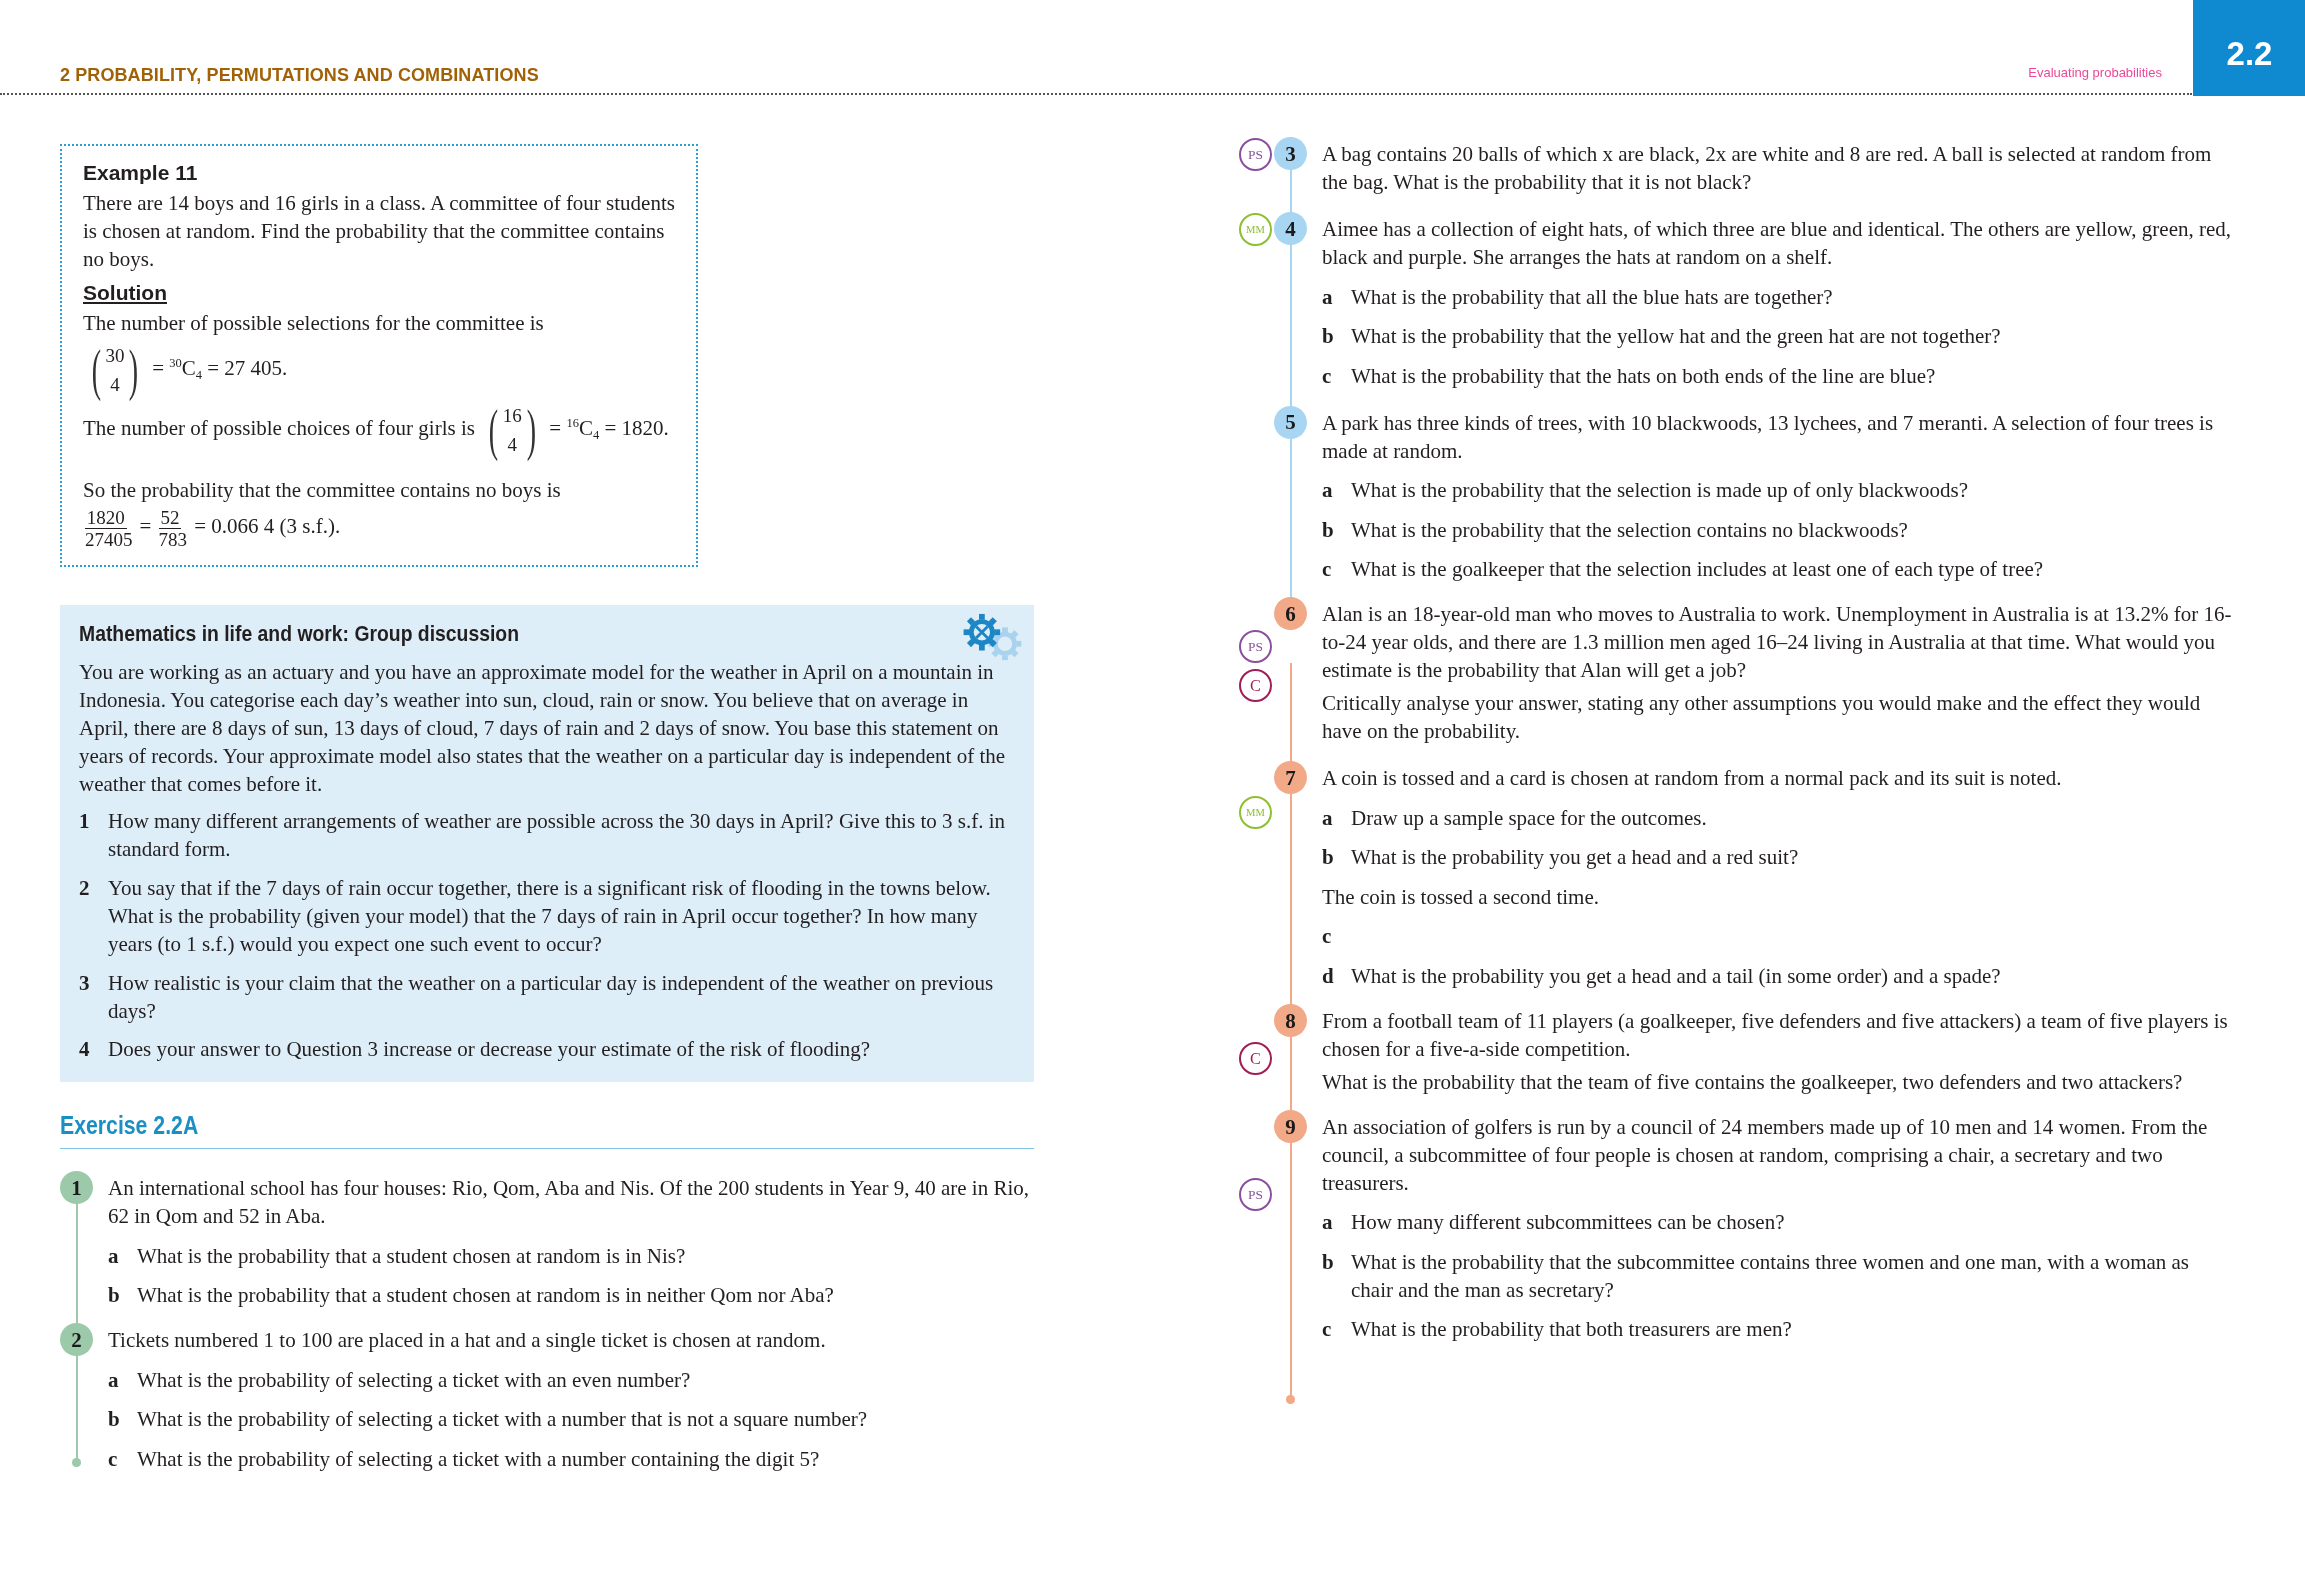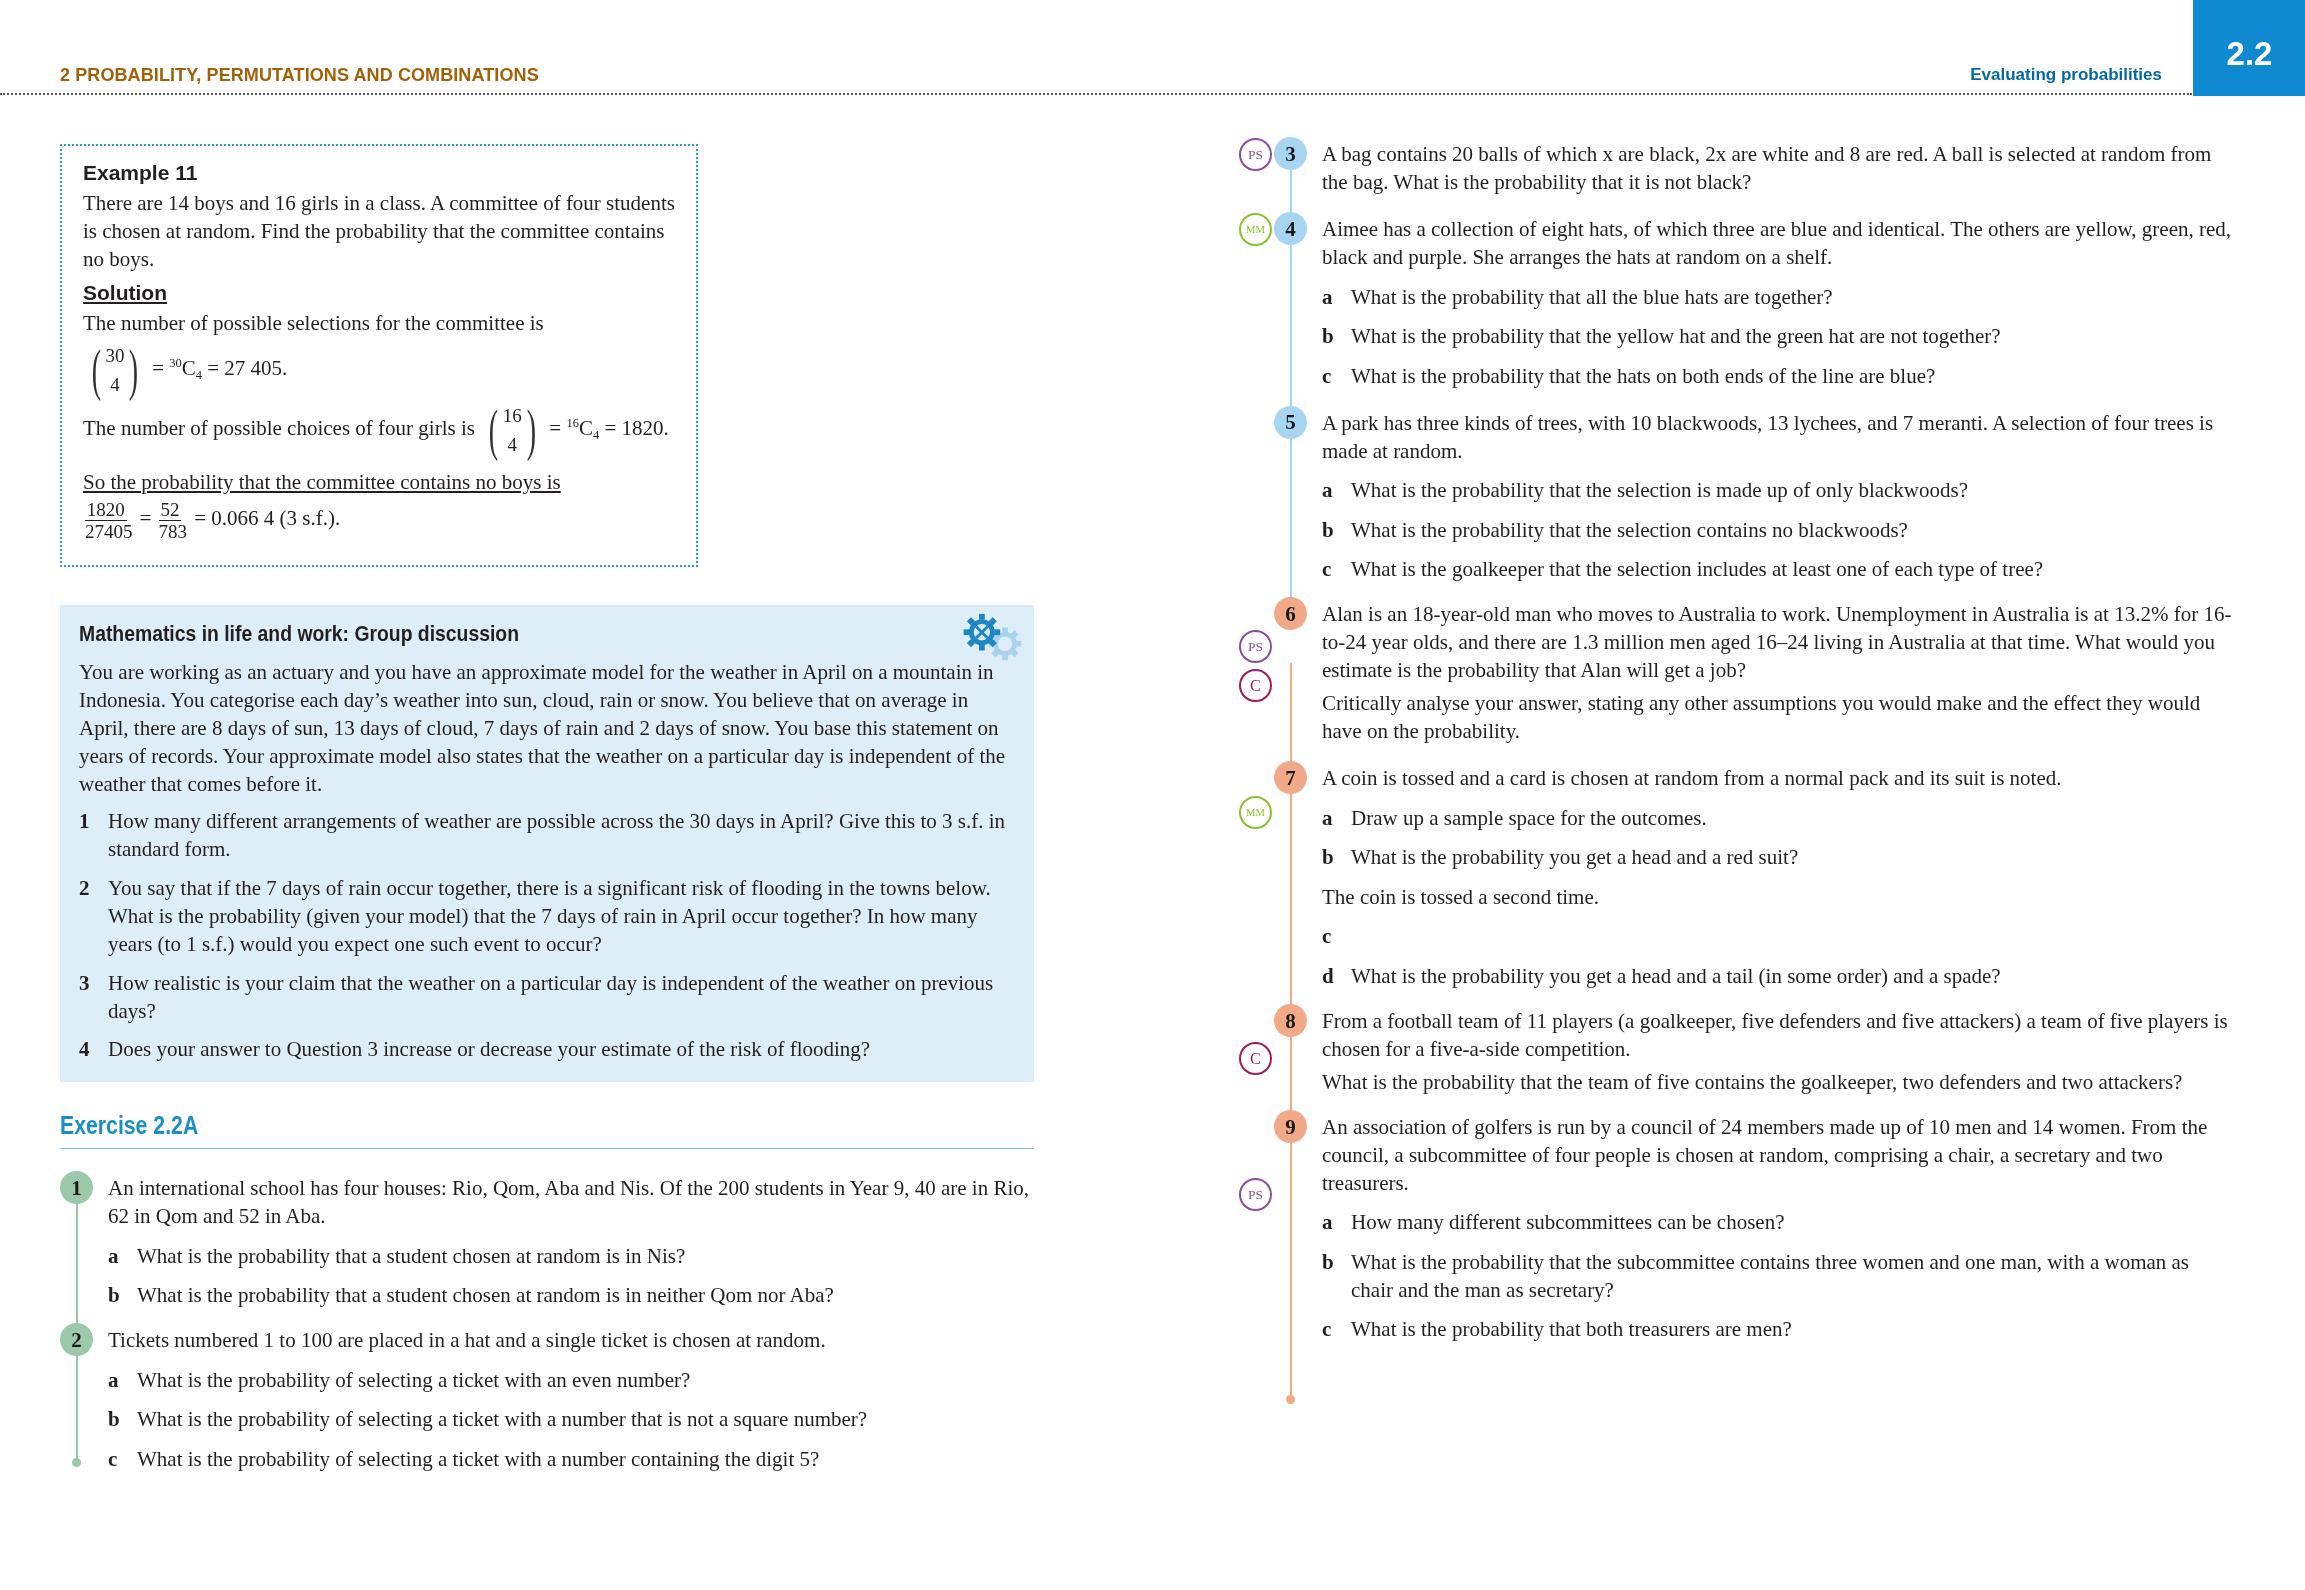--- a/index.html
+++ b/index.html
@@ -2,21 +2,21 @@
 <html><head>
 <meta charset="utf-8">
 <style>
   * { box-sizing: border-box; margin: 0; padding: 0; }
   html, body { width: 2306px; height: 1591px; background: #ffffff; overflow: hidden; }
   body { position: relative; font-family: "Liberation Serif", serif; color: #231f20; }
 
   
   .running-head { position: absolute; top: 65px; font-family: "Liberation Sans", sans-serif; font-weight: bold; color: #a16207; font-size: 18px; }
   .running-head.left { left: 60px; letter-spacing: 0.1px; }
-  .running-head.right { right: 144px; font-weight: bold; font-size: 17px; color: #0369a1; }
+  .running-head.right { right: 144px; font-weight: normal; font-size: 13px; color: #ec4899; }
   .header-rule { position: absolute; top: 93px; left: 0; width: 2192px; height: 0; border-top: 2.9px dotted #555; }
   .section-tab { position: absolute; top: 0; right: 0; width: 113px; height: 96px; background: #0f8ad0; color: #fff; font-family: "Liberation Sans", sans-serif; font-weight: bold; font-size: 33px; display: flex; align-items: flex-start; justify-content: center; padding-top: 35px; }
 
   
   .example-box { position: absolute; left: 60px; top: 144px; width: 638px; height: 423px; border: 2.9px dotted #2a9fd0; padding: 13.4px 21px; font-size: 21px; line-height: 28px; }
   .example-box h3 { font-family: "Liberation Sans", sans-serif; font-size: 21px; font-weight: bold; margin-bottom: 1.9px; }
   .example-box p { margin-bottom: 3.8px; }
   .example-box h4 { font-family: "Liberation Sans", sans-serif; font-size: 21px; font-weight: bold; margin-top: 5.8px; margin-bottom: 1.9px; text-decoration: underline; }
   .binom { display: inline-flex; align-items: center; vertical-align: middle; margin: 0 3.8px; }
   .binom .paren { font-size: 56px; line-height: 56px; font-weight: 100; transform: scaleX(0.5); color: #333; }
@@ -90,21 +90,21 @@
     <span class="binom">
       <span class="paren">(</span>
       <span class="stack">
           <span>16</span>
           <span>4</span>
         </span>
       <span class="paren">)</span>
     </span>
     = <sup class="s">16</sup>C<sub class="s">4</sub> <span>= 1820.</span>
   </div>
-  <p style="margin-top:9px;text-decoration:underline;">So the probability that the committee contains no boys is</p>
+  <p style="margin-top:17px;">So the probability that the committee contains no boys is</p>
   <div>
     <span class="frac">
         <span class="num">1820</span>
         <span>27405</span>
       </span>
     =
     <span class="frac">
         <span class="num">52</span>
         <span>783</span>
       </span>

